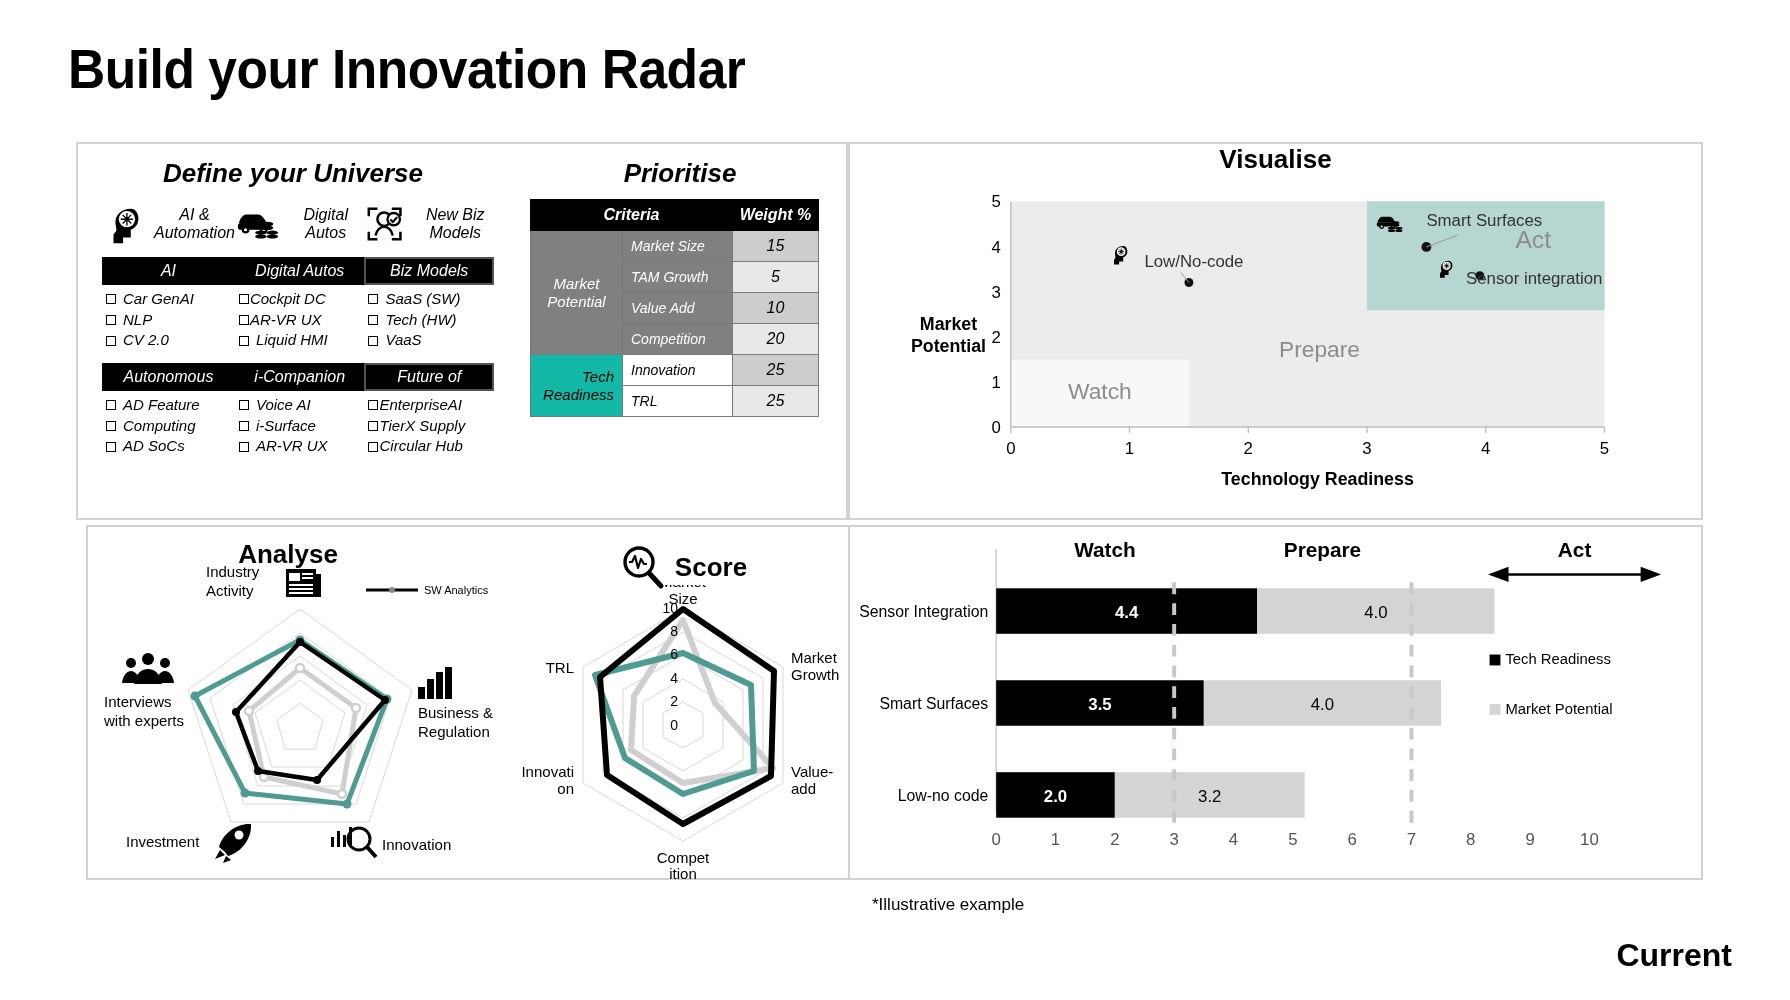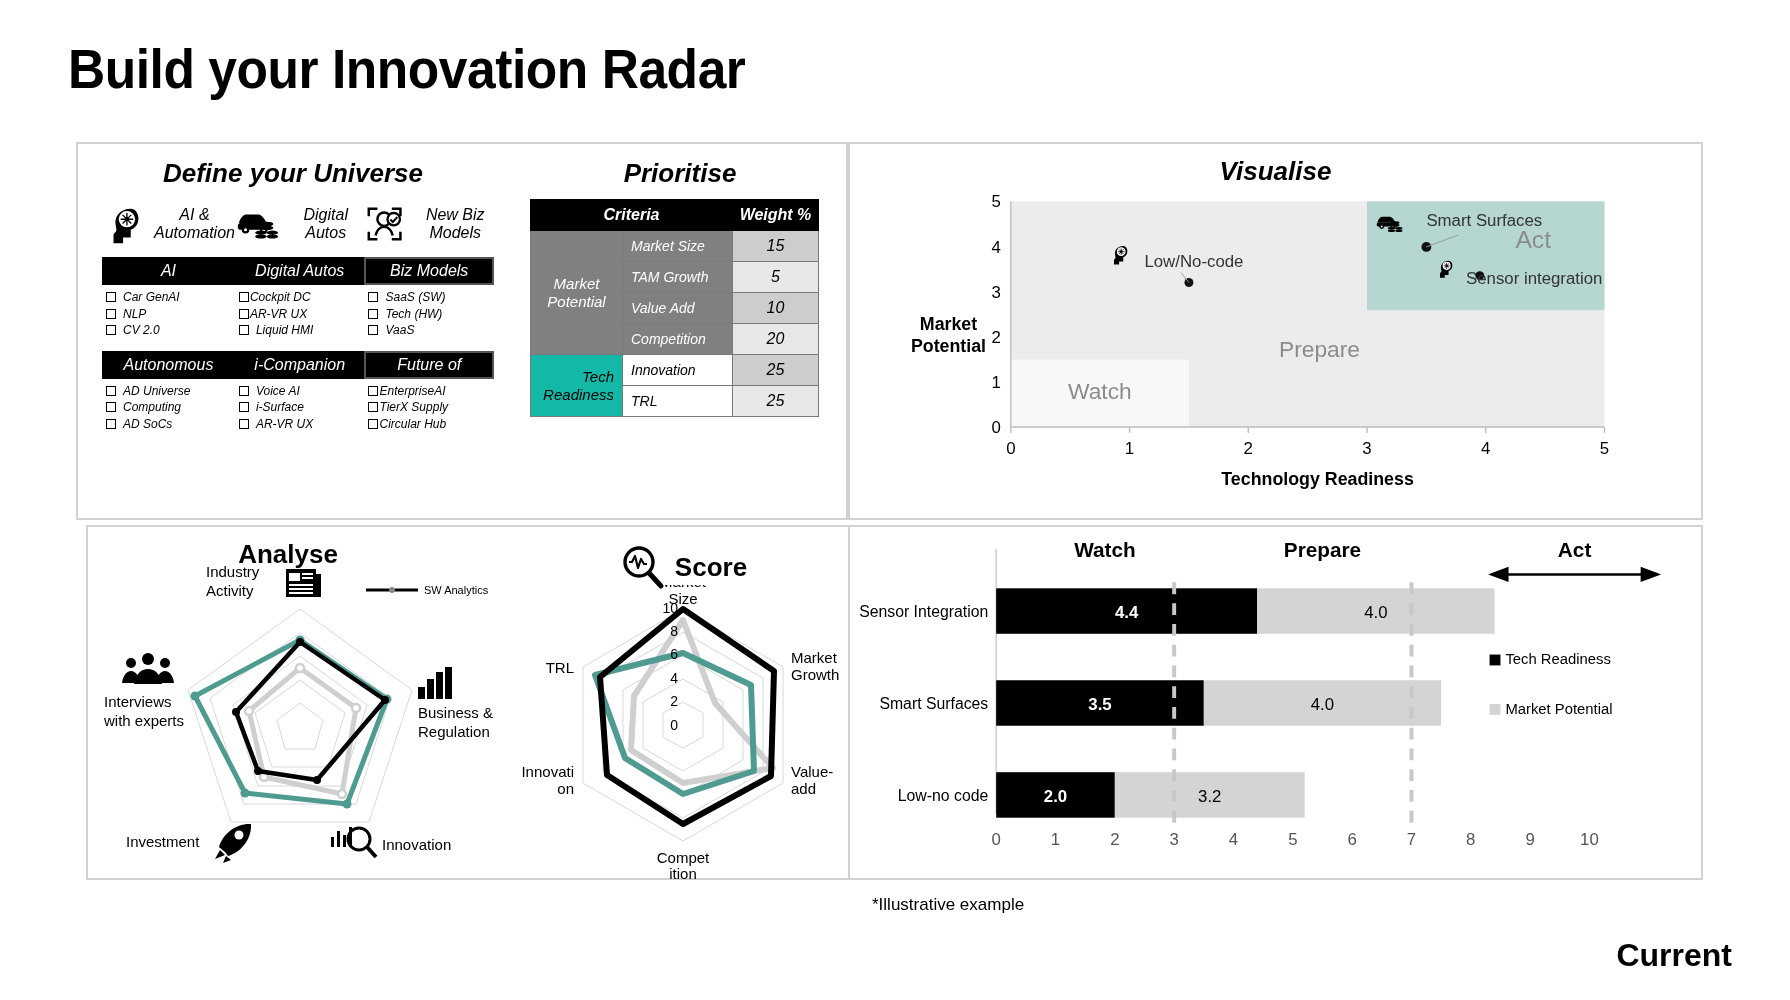--- a/index.html
+++ b/index.html
@@ -76,21 +76,21 @@
     color: #fff;
     text-align: center;
     font-size: 16px;
     padding: 3px 0;
     margin-top: 6px;
     border: 2px solid #000;
   }
   .cat-header.bordered { border: 2px solid #555; }
   .cat-list { padding: 4px 0 0 4px; }
   .cat-item {
-    font-size: 12px;
+    font-size: 15px;
     line-height: 1.38;
     display: flex;
     align-items: center;
     gap: 7px;
   }
   .cat-item.tight { gap: 1px; }
   .cbox {
     display: inline-block;
     width: 10px; height: 10px;
     border: 1.6px solid #000;
@@ -133,21 +133,21 @@
     text-align: right; vertical-align: middle;
     font-size: 15px; line-height: 1.2;
     border: 1px solid #7a7a7a;
   }
   td.sub-dark { background: #808080; color: #fff; font-size: 14px; }
   td.sub-light { background: #fff; color: #000; font-size: 14px; }
   td.w-a { background: #cdcdcd; text-align: center; font-size: 16px; }
   td.w-b { background: #e8e8e8; text-align: center; font-size: 16px; }
 
   
-  #visualise-title { margin-top: 12px; font-style: italic; }
+  #visualise-title { margin-top: 0; }
   .vis-wrap { position: absolute; left: 0; top: 0; width: 100%; height: 100%; }
 
   
   #analyse-title { margin-top: 12px; }
   #score-block {
     position: absolute;
     left: 420px; top: 8px; width: 350px; height: 345px;
   }
   .score-head {
     display: flex; align-items: center; justify-content: center; gap: 8px;
@@ -193,21 +193,21 @@
           </div>
         <div class="cat-item">
             <span class="cbox"></span>
             <span>CV 2.0</span>
           </div>
       </div>
       <div class="cat-header" style="margin-top:12px;">Autonomous</div>
       <div class="cat-list">
         <div class="cat-item">
             <span class="cbox"></span>
-            <span>AD Universe</span>
+            <span>AD Feature</span>
           </div>
         <div class="cat-item">
             <span class="cbox"></span>
             <span>Computing</span>
           </div>
         <div class="cat-item">
             <span class="cbox"></span>
             <span>AD SoCs</span>
           </div>
       </div>

